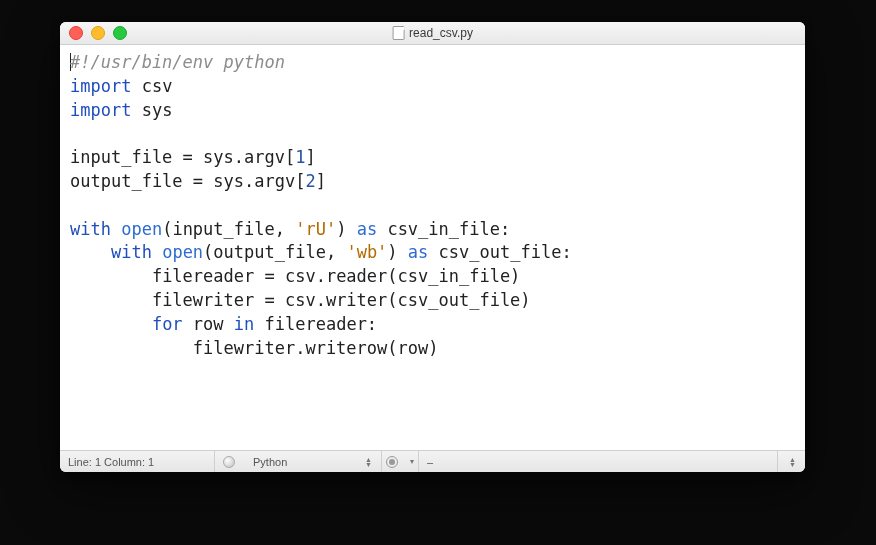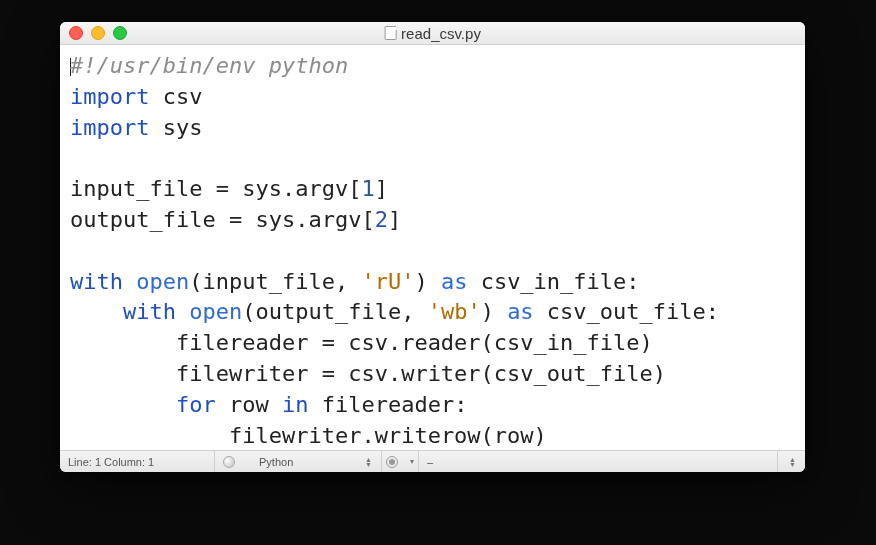--- a/index.html
+++ b/index.html
@@ -3,25 +3,25 @@
 <meta charset="utf-8">
 <style>
   html,body{margin:0;padding:0;width:876px;height:545px;background:#0a0a0a;font-family:-apple-system,"Helvetica Neue",Arial,sans-serif;overflow:hidden}
   .window{position:absolute;left:60px;top:22px;width:745px;height:450px;background:#fff;border-radius:6px;box-shadow:0 18px 50px rgba(0,0,0,.55),0 3px 10px rgba(0,0,0,.35);display:flex;flex-direction:column;overflow:hidden}
   .titlebar{height:22px;background:linear-gradient(#f6f6f6,#e8e8e8);border-bottom:1px solid #cfcfcf;display:flex;align-items:center;position:relative}
   .controls{display:flex;gap:8px;margin-left:9px}
   .dot{width:12px;height:12px;border-radius:50%}
   .dot.red{background:#ff5f57;border:.5px solid #e24238}
   .dot.yellow{background:#ffbd2e;border:.5px solid #e1a116}
   .dot.green{background:#28c940;border:.5px solid #1fa82f}
-  .title{position:absolute;left:50%;transform:translateX(-50%);display:flex;align-items:center;gap:5px;font-size:15px;color:#3a3a3a}
+  .title{position:absolute;left:50%;transform:translateX(-50%);display:flex;align-items:center;gap:5px;font-size:12px;color:#3a3a3a}
   .file-icon{width:10px;height:12px;border:1px solid #9a9a9a;border-radius:1px;position:relative;background:#fff}
   .file-icon::after{content:"";position:absolute;top:-1px;right:-1px;width:4px;height:4px;background:linear-gradient(135deg,transparent 48%,#9a9a9a 50%,#fff 52%)}
   .editor{flex:1;padding:6px 10px 0 10px;overflow:hidden}
-  pre.code{margin:0;font-family:Menlo,Consolas,monospace;font-size:22px;line-height:1.4;color:#222;white-space:pre}
+  pre.code{margin:0;font-family:Menlo,Consolas,monospace;font-size:17px;line-height:1.4;color:#222;white-space:pre}
   .cursor{display:inline-block;width:1px;height:18px;background:#222;vertical-align:-3px;margin-right:-1px}
   .c{color:#8c8c8c;font-style:italic}
   .kw{color:#1f4fbf}
   .fn{color:#2d6bd1}
   .as{color:#2d6bd1}
   .str{color:#b36b00}
   .num{color:#2853a3}
   .id{color:#222}
   .statusbar{height:21px;background:linear-gradient(#f3f3f3,#e6e6e6);border-top:1px solid #cfcfcf;display:flex;align-items:flex-start;font-size:11px;color:#555}
   .sb-seg{height:100%;display:flex;align-items:center;padding:0 8px;border-right:1px solid #cfcfcf;gap:6px}
@@ -62,21 +62,21 @@
         <span class="id">filewriter</span><span> = csv.writer(csv_out_file)</span>
         <span class="kw">for</span><span> row </span><span class="kw">in</span><span> filereader:</span>
             <span>filewriter.writerow(row)</span></pre>
   </div>
 
   <div class="statusbar">
     <div class="sb-seg" style="width:138px">
       <span>Line: 1  Column: 1</span>
     </div>
     <div class="sb-seg" style="width:150px;justify-content:space-between">
-      <span style="display:flex;align-items:center;gap:24px">
+      <span style="display:flex;align-items:center;gap:18px">
         <span class="sb-lang-icon"></span>
         <span>Python</span>
       </span>
       <span class="stepper">
           <span>▲</span>
           <span>▼</span>
         </span>
     </div>
     <div class="sb-seg" style="width:28px;justify-content:space-between;padding:0 4px">
       <span class="gear"></span>

